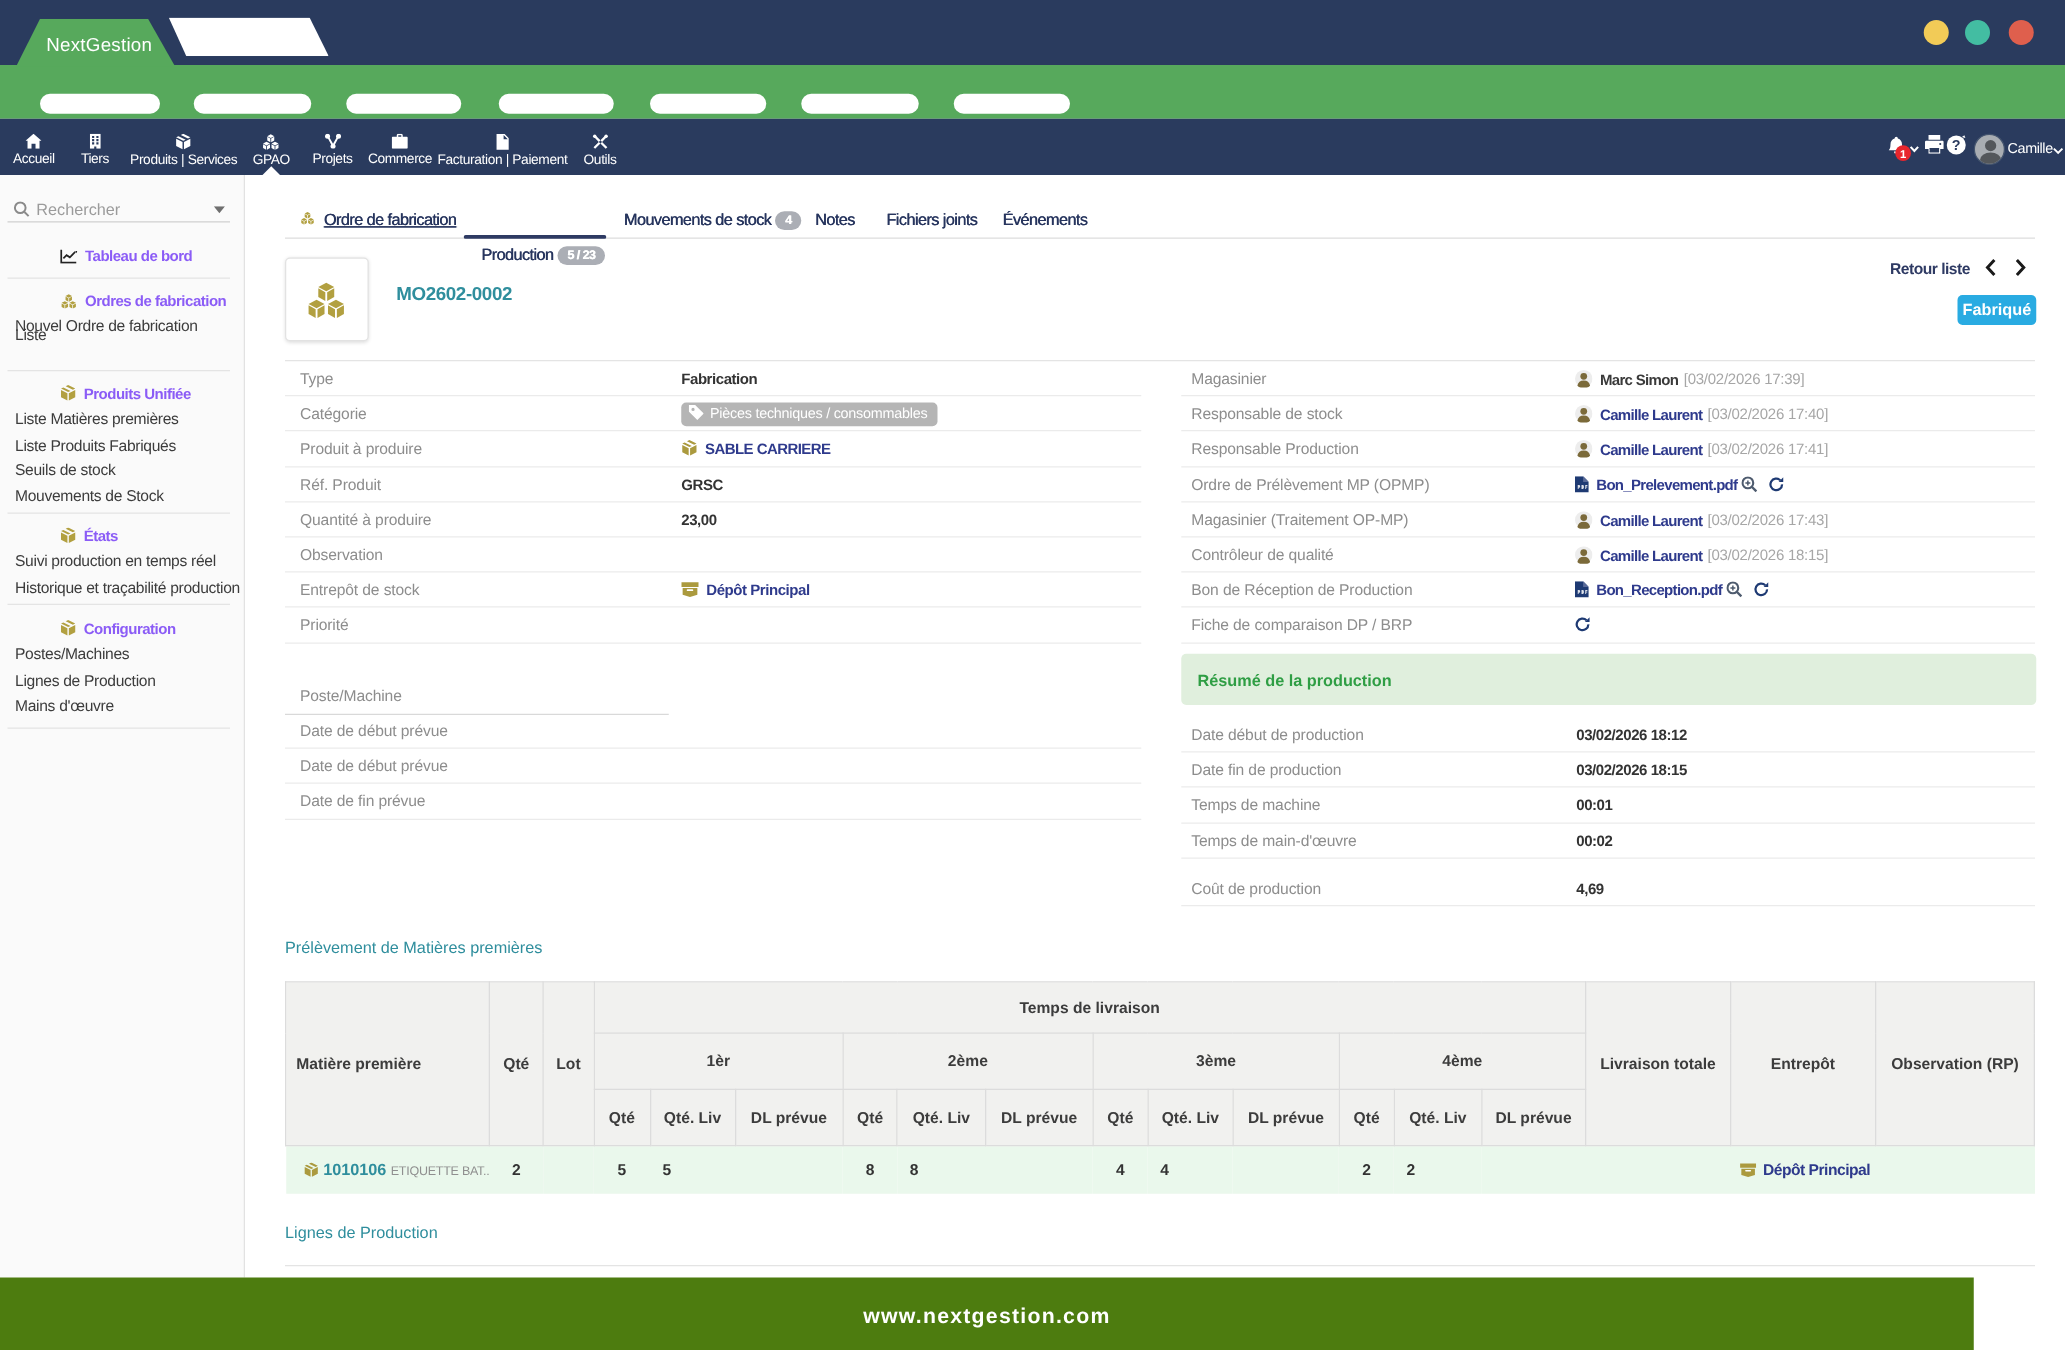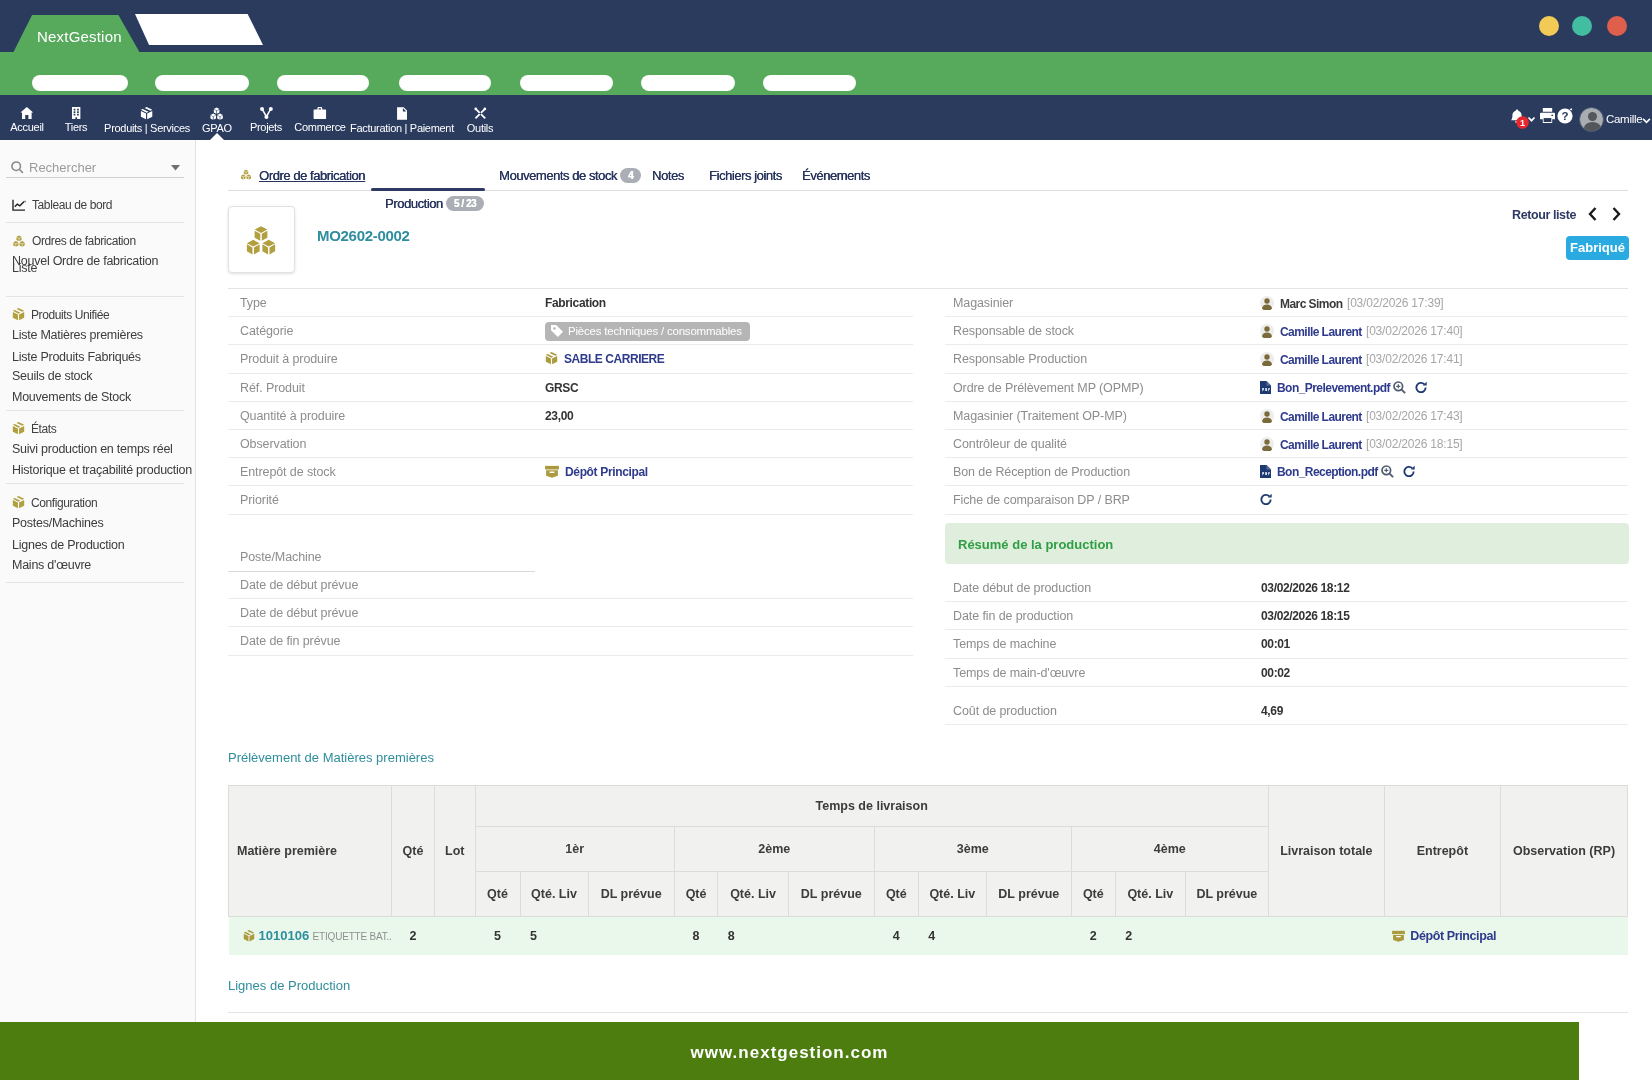--- a/index.html
+++ b/index.html
@@ -28,21 +28,21 @@
 .nav-it .lbl { font-size:11px; white-space:nowrap; }
 #gpao-tri { left:210px; top:133px; width:0; height:0;
   border-left:7px solid transparent; border-right:7px solid transparent;
   border-bottom:7px solid #fff; }
 .nav-right { position:absolute; top:108px; }
 
 
 #sidebar { left:0; top:140px; width:196px; height:882px; background:#fafafa;
   border-right:1px solid #e2e2e2; }
 .sb { position:absolute; left:12px; white-space:nowrap; font-size:12.5px; letter-spacing:-.25px; color:#3c3c3c; }
-.sb-h { font-weight:normal; color:#404040; font-size:12px; letter-spacing:-.4px; }
+.sb-h { font-weight:bold; color:#8b5cf6; font-size:12px; letter-spacing:-.4px;margin-left:36px; }
 .sb-h svg, .sb-h .ic { vertical-align:-2px; margin-right:6px; }
 .sb-sep { position:absolute; left:6px; width:178px; border-top:1px solid #e4e4e4; }
 .teal { color:#2f8e9d; }
 .navy { color:#2e3a63; }
 .indigo { color:#2e3a8c; }
 
 
 .tab { position:absolute; top:168px; font-size:13px; letter-spacing:-.45px; color:#27355e; white-space:nowrap; text-shadow:.35px 0 0 currentColor; }
 .tbadge { display:inline-block; background:#abaeb5; color:#fff; font-size:10px;
   font-weight:bold; border-radius:9px; padding:2px 8px; vertical-align:1px; }

